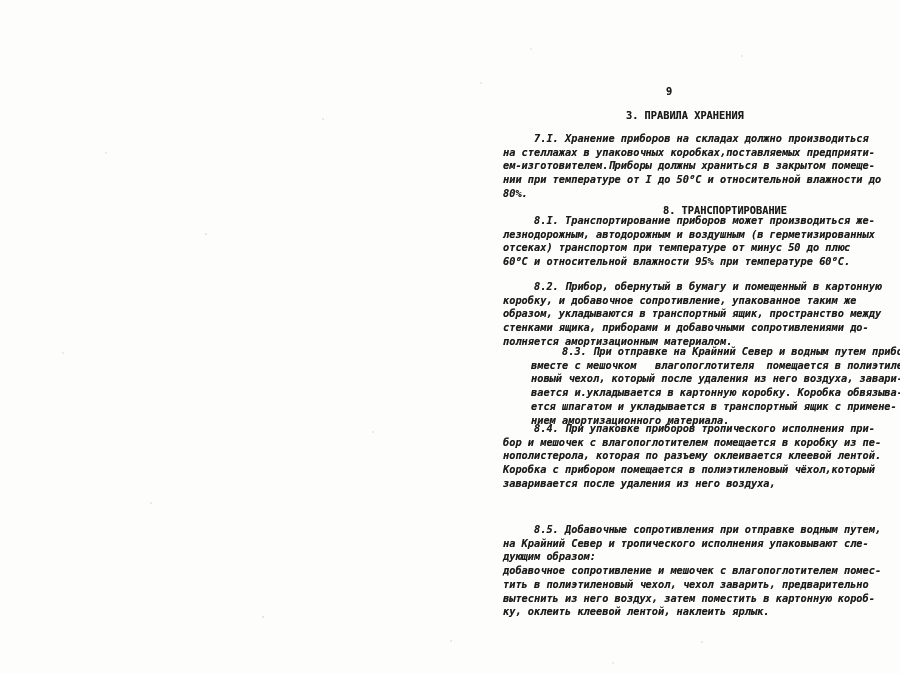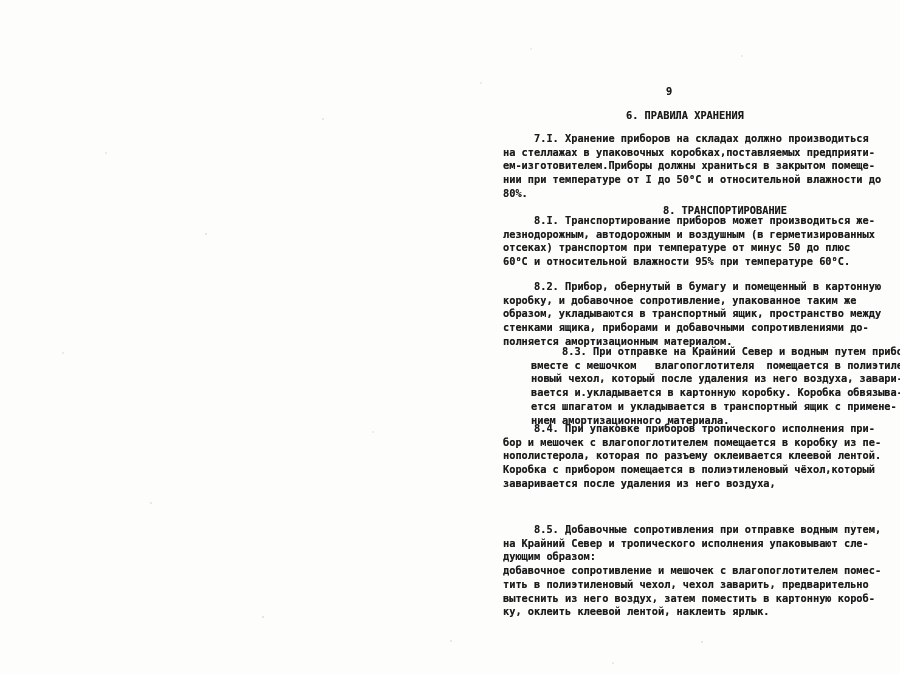--- a/index.html
+++ b/index.html
@@ -28,20 +28,21 @@
     text-shadow: 0 0 0.4px rgba(20,20,20,0.55);
   }
   .pageno  { left: 666px; top: 85px; }
   .heading { }
   .h7 { left: 626px; top: 109px; }
   .h8 { left: 627px; top: 204px; margin-left: 36px; }
   .para {
     left: 503px;
     width: 390px;
     text-indent: 31px; 
+    font-style: italic;
   }
   .p71 { top: 132px; }
   .p81 { top: 214px; }
   .p82 { top: 280px; }
   .p83 { top: 345px; margin-left: 28px; }
   .p84 { top: 422px; }
   .p85 { top: 487px; margin-top: 36px; }
   
   .speck {
     position: absolute;
@@ -71,21 +72,21 @@
   }
 </style>
 </head>
 <body>
 
 <div class="scan-page" style="color: rgb(28, 28, 28); background: rgb(253, 253, 252);">
   <div class="speck"></div>
 
   <div class="txt pageno">9</div>
 
-  <div class="txt heading h7">6. ПРАВИЛА ХРАНЕНИЯ</div>
+  <div class="txt heading h7">3. ПРАВИЛА ХРАНЕНИЯ</div>
   <div class="txt para p71">7.I. Хранение приборов на складах должно производиться
 на стеллажах в упаковочных коробках,поставляемых предприяти-
 ем-изготовителем.Приборы должны храниться в закрытом помеще-
 нии при температуре от I до 50⁰С и относительной влажности до
 80%.</div>
 
   <div class="txt heading h8">8. ТРАНСПОРТИРОВАНИЕ</div>
   <div class="txt para p81">8.I. Транспортирование приборов может производиться же-
 лезнодорожным, автодорожным и воздушным (в герметизированных
 отсеках) транспортом при температуре от минус 50 до плюс

